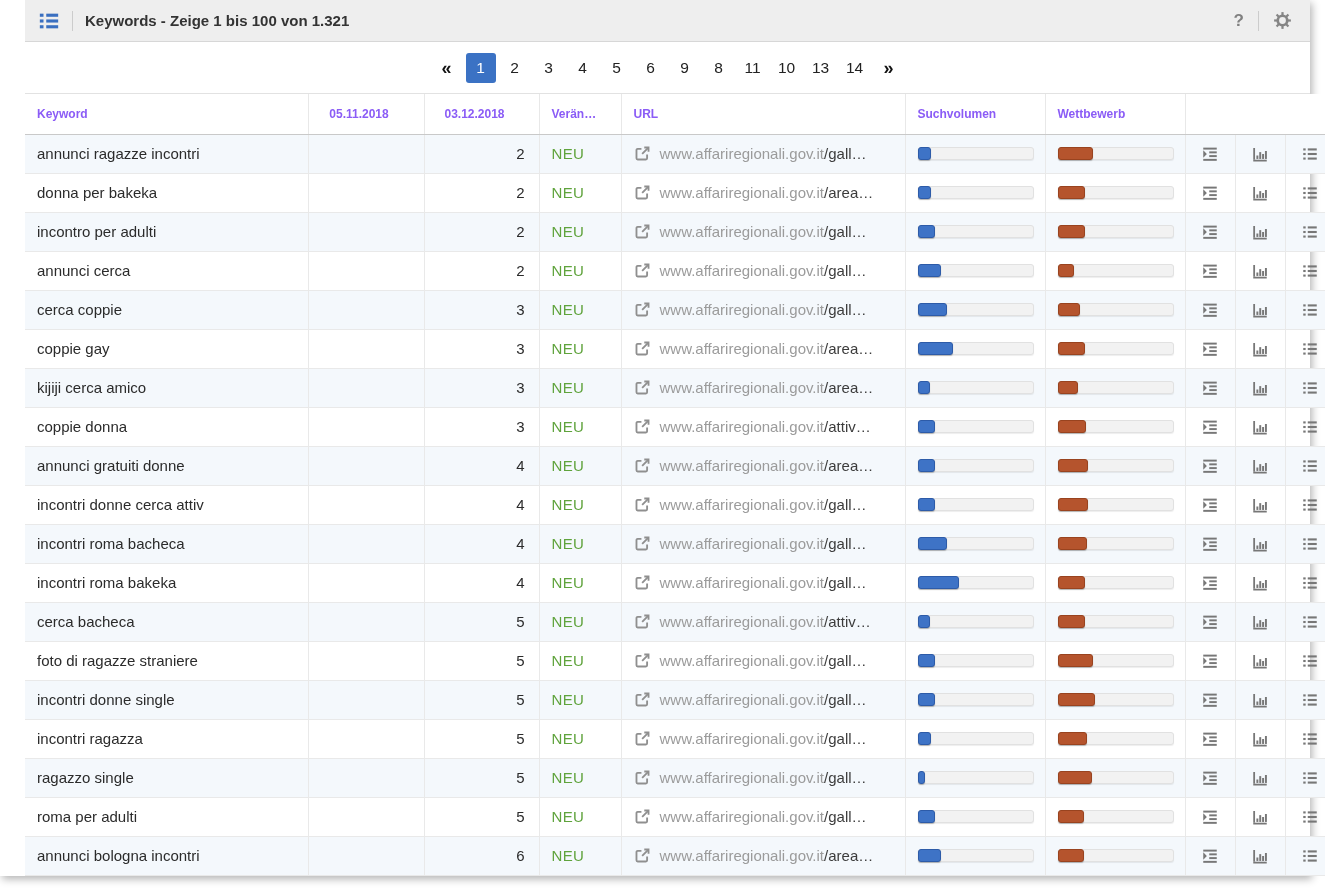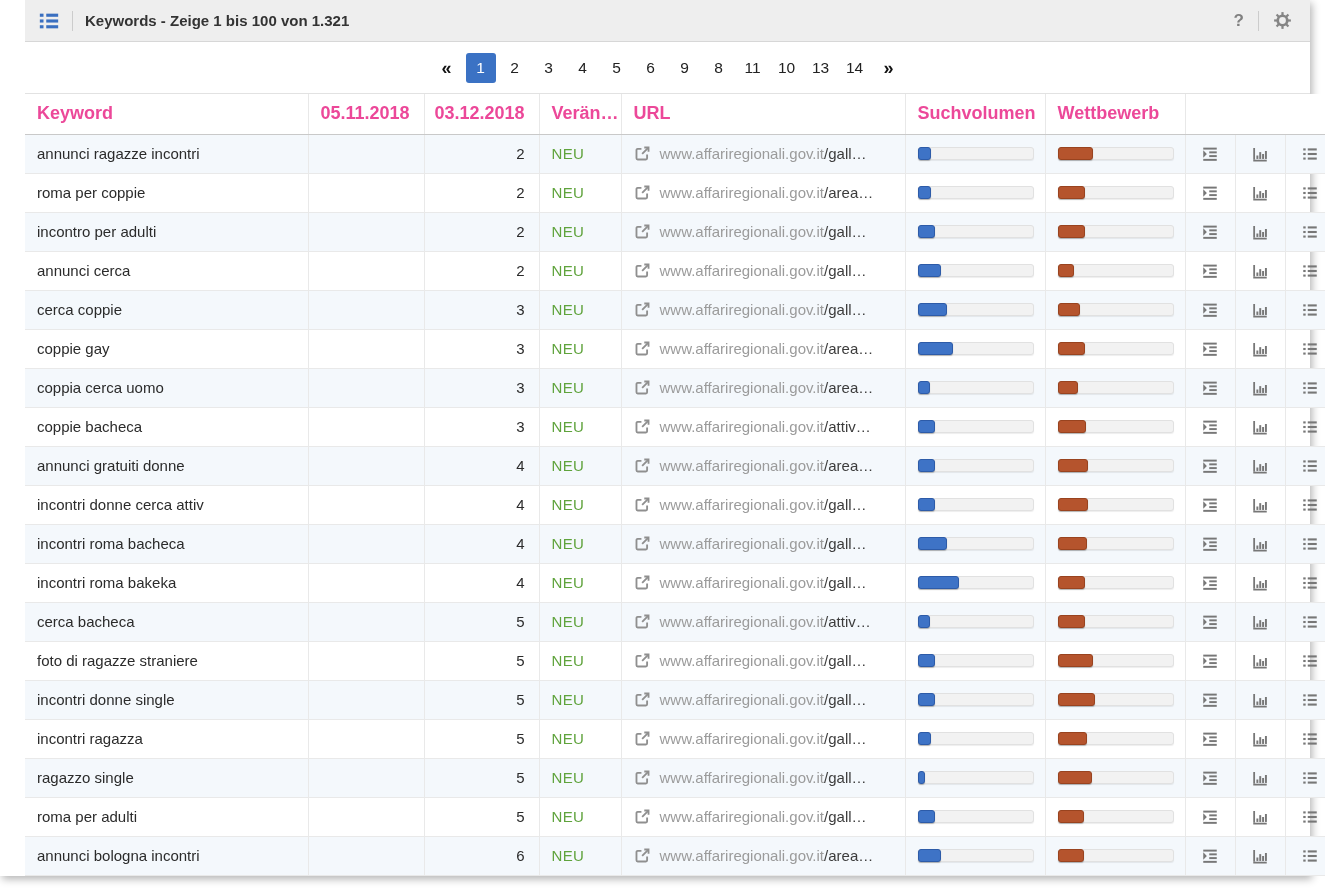--- a/index.html
+++ b/index.html
@@ -42,27 +42,27 @@
   }
   .page.active { background:#3b72c4; color:#ffffff; }
   .arrow {
     font-size:18px; font-weight:bold; color:#111111;
     padding:0 10px; cursor:pointer; line-height:1;
   }
   
   table { border-collapse:collapse; table-layout:fixed; width:1310px; font-size:15px; }
   th {
     height:40px; background:#ffffff;
-    font-size:18px; font-weight:bold; color:#ec4899;
+    font-size:12px; font-weight:bold; color:#8b5cf6;
     text-align:left; padding:0 0 0 12px;
     border-bottom:1px solid #c9c9c9;
     border-right:1px solid #e8e8e8;
     white-space:nowrap; overflow:hidden;
   }
-  th.num { text-align:right; padding:0 14px 0 0; }
+  th.num { text-align:center; padding:0 14px 0 0; }
   th.actions-header { border-right:none; }
   td {
     height:39px; padding:0 0 0 12px;
     border-bottom:1px solid #e9e9e9;
     border-right:1px solid #e9e9e9;
     color:#2b2b2b; white-space:nowrap; overflow:hidden;
     vertical-align:middle;
   }
   td:last-child, th:last-child { border-right:none; }
   tbody tr:nth-child(odd) td { background:#f4f8fc; }
@@ -228,21 +228,21 @@
         <rect x="3" y="4.5" width="3.2" height="2.8"></rect>
               <rect x="9" y="4.5" width="12" height="2.8"></rect>
         <rect x="3" y="10.6" width="3.2" height="2.8"></rect>
               <rect x="9" y="10.6" width="12" height="2.8"></rect>
         <rect x="3" y="16.7" width="3.2" height="2.8"></rect>
               <rect x="9" y="16.7" width="12" height="2.8"></rect>
       </svg>
     </td>
   </tr>
         <tr>
-    <td><span>roma per coppie</span></td>
+    <td><span>donna per bakeka</span></td>
     <td class="num"><span></span></td>
     <td class="num"><span>2</span></td>
     <td class="change"><span>NEU</span></td>
     <td>
       <span class="url-wrap">
         <span class="ext-icon">
           <svg width="17" height="17" viewBox="0 0 24 24" fill="none" stroke="#8f8f8f" stroke-width="2.6">
             <path d="M10.5 5.5H5.2c-.9 0-1.7.8-1.7 1.7v11.6c0 .9.8 1.7 1.7 1.7h11.6c.9 0 1.7-.8 1.7-1.7V13.5"></path>
             <path d="M14.5 3.5h6v6"></path>
             <path d="M20 4L11.5 12.5"></path>
@@ -513,21 +513,21 @@
         <rect x="3" y="4.5" width="3.2" height="2.8"></rect>
               <rect x="9" y="4.5" width="12" height="2.8"></rect>
         <rect x="3" y="10.6" width="3.2" height="2.8"></rect>
               <rect x="9" y="10.6" width="12" height="2.8"></rect>
         <rect x="3" y="16.7" width="3.2" height="2.8"></rect>
               <rect x="9" y="16.7" width="12" height="2.8"></rect>
       </svg>
     </td>
   </tr>
         <tr>
-    <td><span>coppia cerca uomo</span></td>
+    <td><span>kijiji cerca amico</span></td>
     <td class="num"><span></span></td>
     <td class="num"><span>3</span></td>
     <td class="change"><span>NEU</span></td>
     <td>
       <span class="url-wrap">
         <span class="ext-icon">
           <svg width="17" height="17" viewBox="0 0 24 24" fill="none" stroke="#8f8f8f" stroke-width="2.6">
             <path d="M10.5 5.5H5.2c-.9 0-1.7.8-1.7 1.7v11.6c0 .9.8 1.7 1.7 1.7h11.6c.9 0 1.7-.8 1.7-1.7V13.5"></path>
             <path d="M14.5 3.5h6v6"></path>
             <path d="M20 4L11.5 12.5"></path>
@@ -570,21 +570,21 @@
         <rect x="3" y="4.5" width="3.2" height="2.8"></rect>
               <rect x="9" y="4.5" width="12" height="2.8"></rect>
         <rect x="3" y="10.6" width="3.2" height="2.8"></rect>
               <rect x="9" y="10.6" width="12" height="2.8"></rect>
         <rect x="3" y="16.7" width="3.2" height="2.8"></rect>
               <rect x="9" y="16.7" width="12" height="2.8"></rect>
       </svg>
     </td>
   </tr>
         <tr>
-    <td><span>coppie bacheca</span></td>
+    <td><span>coppie donna</span></td>
     <td class="num"><span></span></td>
     <td class="num"><span>3</span></td>
     <td class="change"><span>NEU</span></td>
     <td>
       <span class="url-wrap">
         <span class="ext-icon">
           <svg width="17" height="17" viewBox="0 0 24 24" fill="none" stroke="#8f8f8f" stroke-width="2.6">
             <path d="M10.5 5.5H5.2c-.9 0-1.7.8-1.7 1.7v11.6c0 .9.8 1.7 1.7 1.7h11.6c.9 0 1.7-.8 1.7-1.7V13.5"></path>
             <path d="M14.5 3.5h6v6"></path>
             <path d="M20 4L11.5 12.5"></path>

